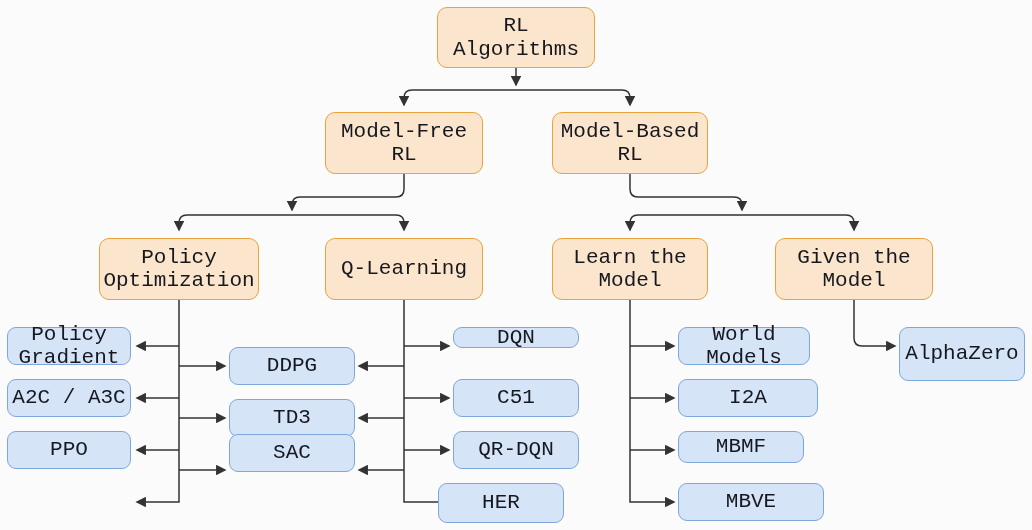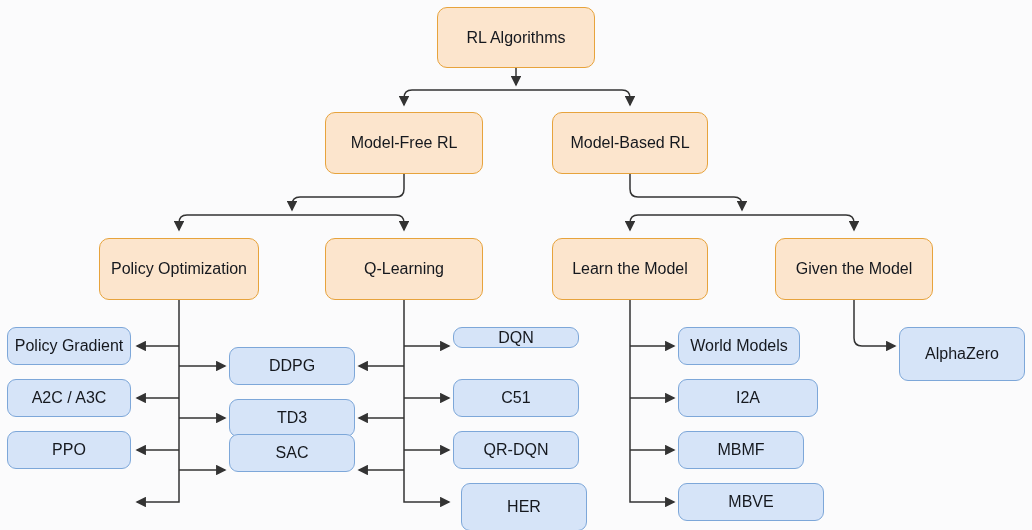--- a/index.html
+++ b/index.html
@@ -22,23 +22,25 @@
     fill:none;
     stroke: var(--edge, #333333);
     stroke-width:1.5;
   }
   .node{
     position:absolute;
     display:flex;
     align-items:center;
     justify-content:center;
     box-sizing:border-box;
+    text-align:center;
     color: var(--text, #15181e);
-    font-size:16px;
+    font-size:21px;
     line-height:1.1;
+    font-family:Liberation Mono, monospace;
   }
   .node.cat{
     background: var(--category-fill, #fce5cd);
     border:1.5px solid var(--category-border, #e7a33c);
     border-radius:10px;
   }
   .node.alg{
     background: var(--algorithm-fill, #d6e4f8);
     border:1.3px solid var(--algorithm-border, #7da7d9);
     border-radius:9px;
@@ -137,31 +139,31 @@
 
   <div class="node alg" style="left:453px;top:327px;width:126px;height:21px">
     <span class="lbl">DQN</span>
   </div>
   <div class="node alg" style="left:453px;top:379px;width:126px;height:38px">
     <span class="lbl">C51</span>
   </div>
   <div class="node alg" style="left:453px;top:431px;width:126px;height:38px">
     <span class="lbl">QR-DQN</span>
   </div>
-  <div class="node alg" style="left:461px;top:483px;width:126px;height:48px">
+  <div class="node alg" style="left:438px;top:483px;width:126px;height:40px">
     <span class="lbl">HER</span>
   </div>
 
-  <div class="node alg" style="left:678px;top:327px;width:122px;height:38px">
+  <div class="node alg" style="left:678px;top:327px;width:132px;height:38px">
     <span class="lbl">World Models</span>
   </div>
   <div class="node alg" style="left:678px;top:379px;width:140px;height:38px">
     <span class="lbl">I2A</span>
   </div>
-  <div class="node alg" style="left:678px;top:431px;width:126px;height:38px">
+  <div class="node alg" style="left:678px;top:431px;width:126px;height:32px">
     <span class="lbl">MBMF</span>
   </div>
   <div class="node alg" style="left:678px;top:483px;width:146px;height:38px">
     <span class="lbl">MBVE</span>
   </div>
 
   <div class="node alg" style="left:899px;top:327px;width:126px;height:54px">
     <span class="lbl">AlphaZero</span>
   </div>
 

